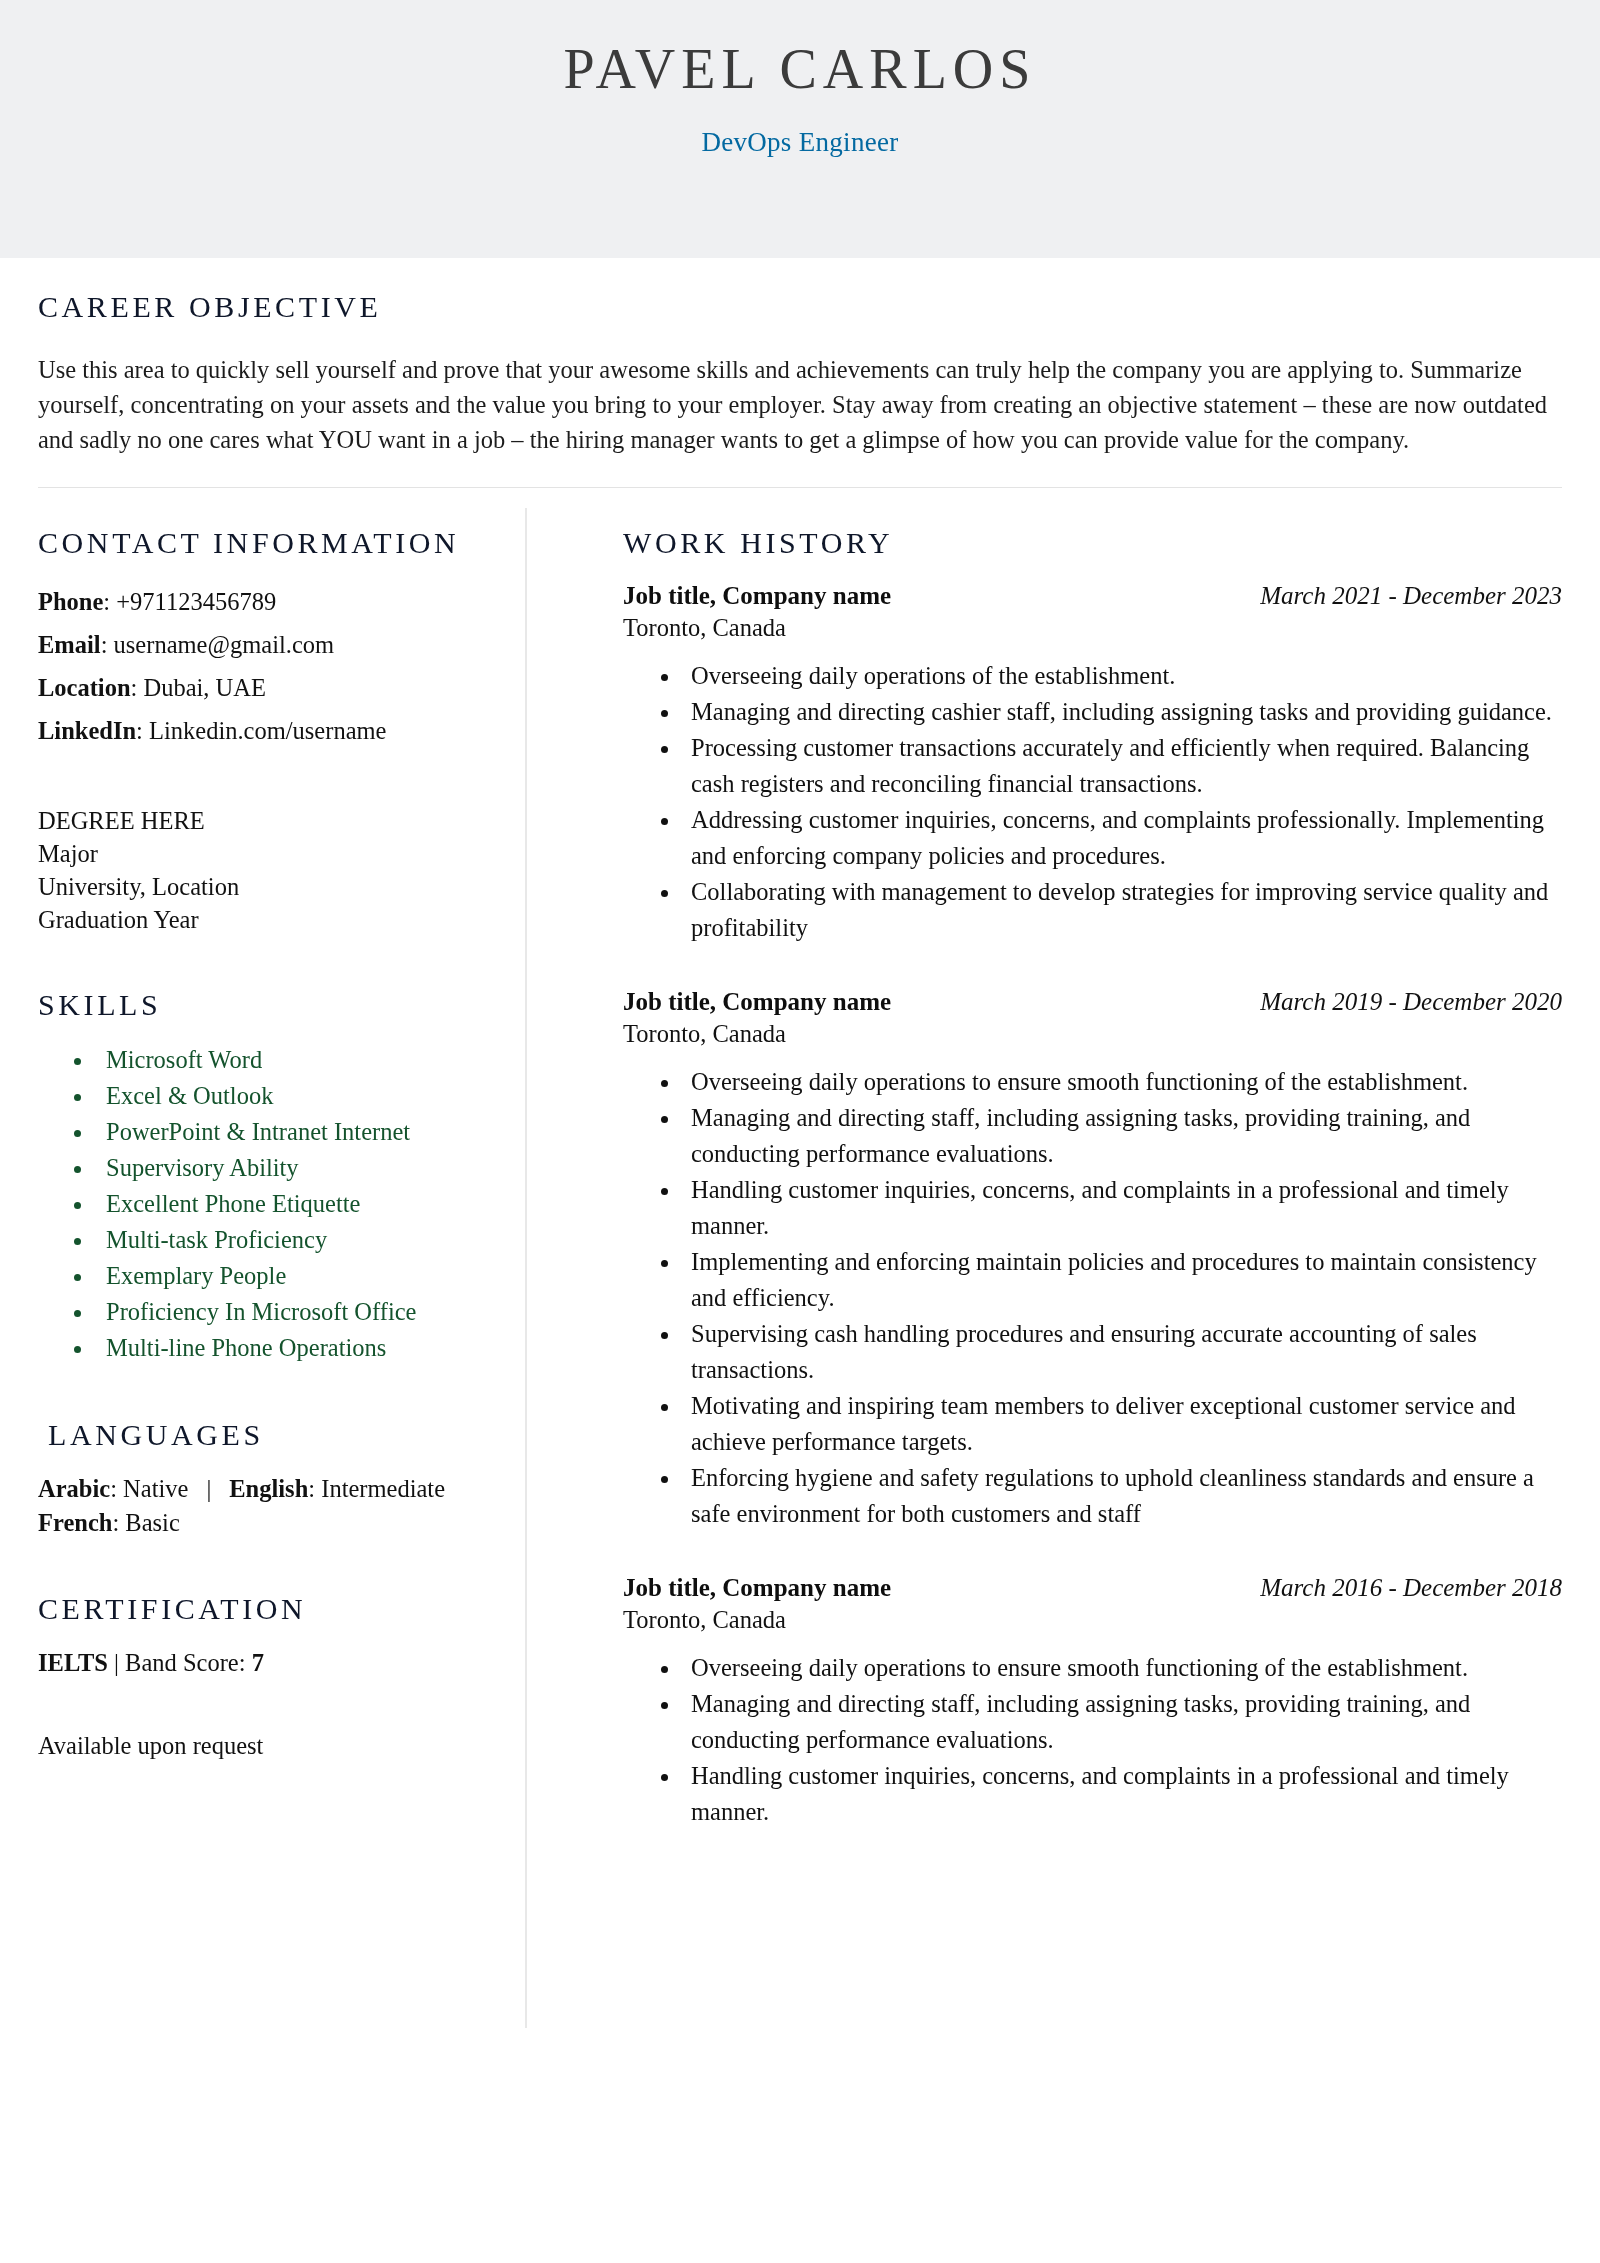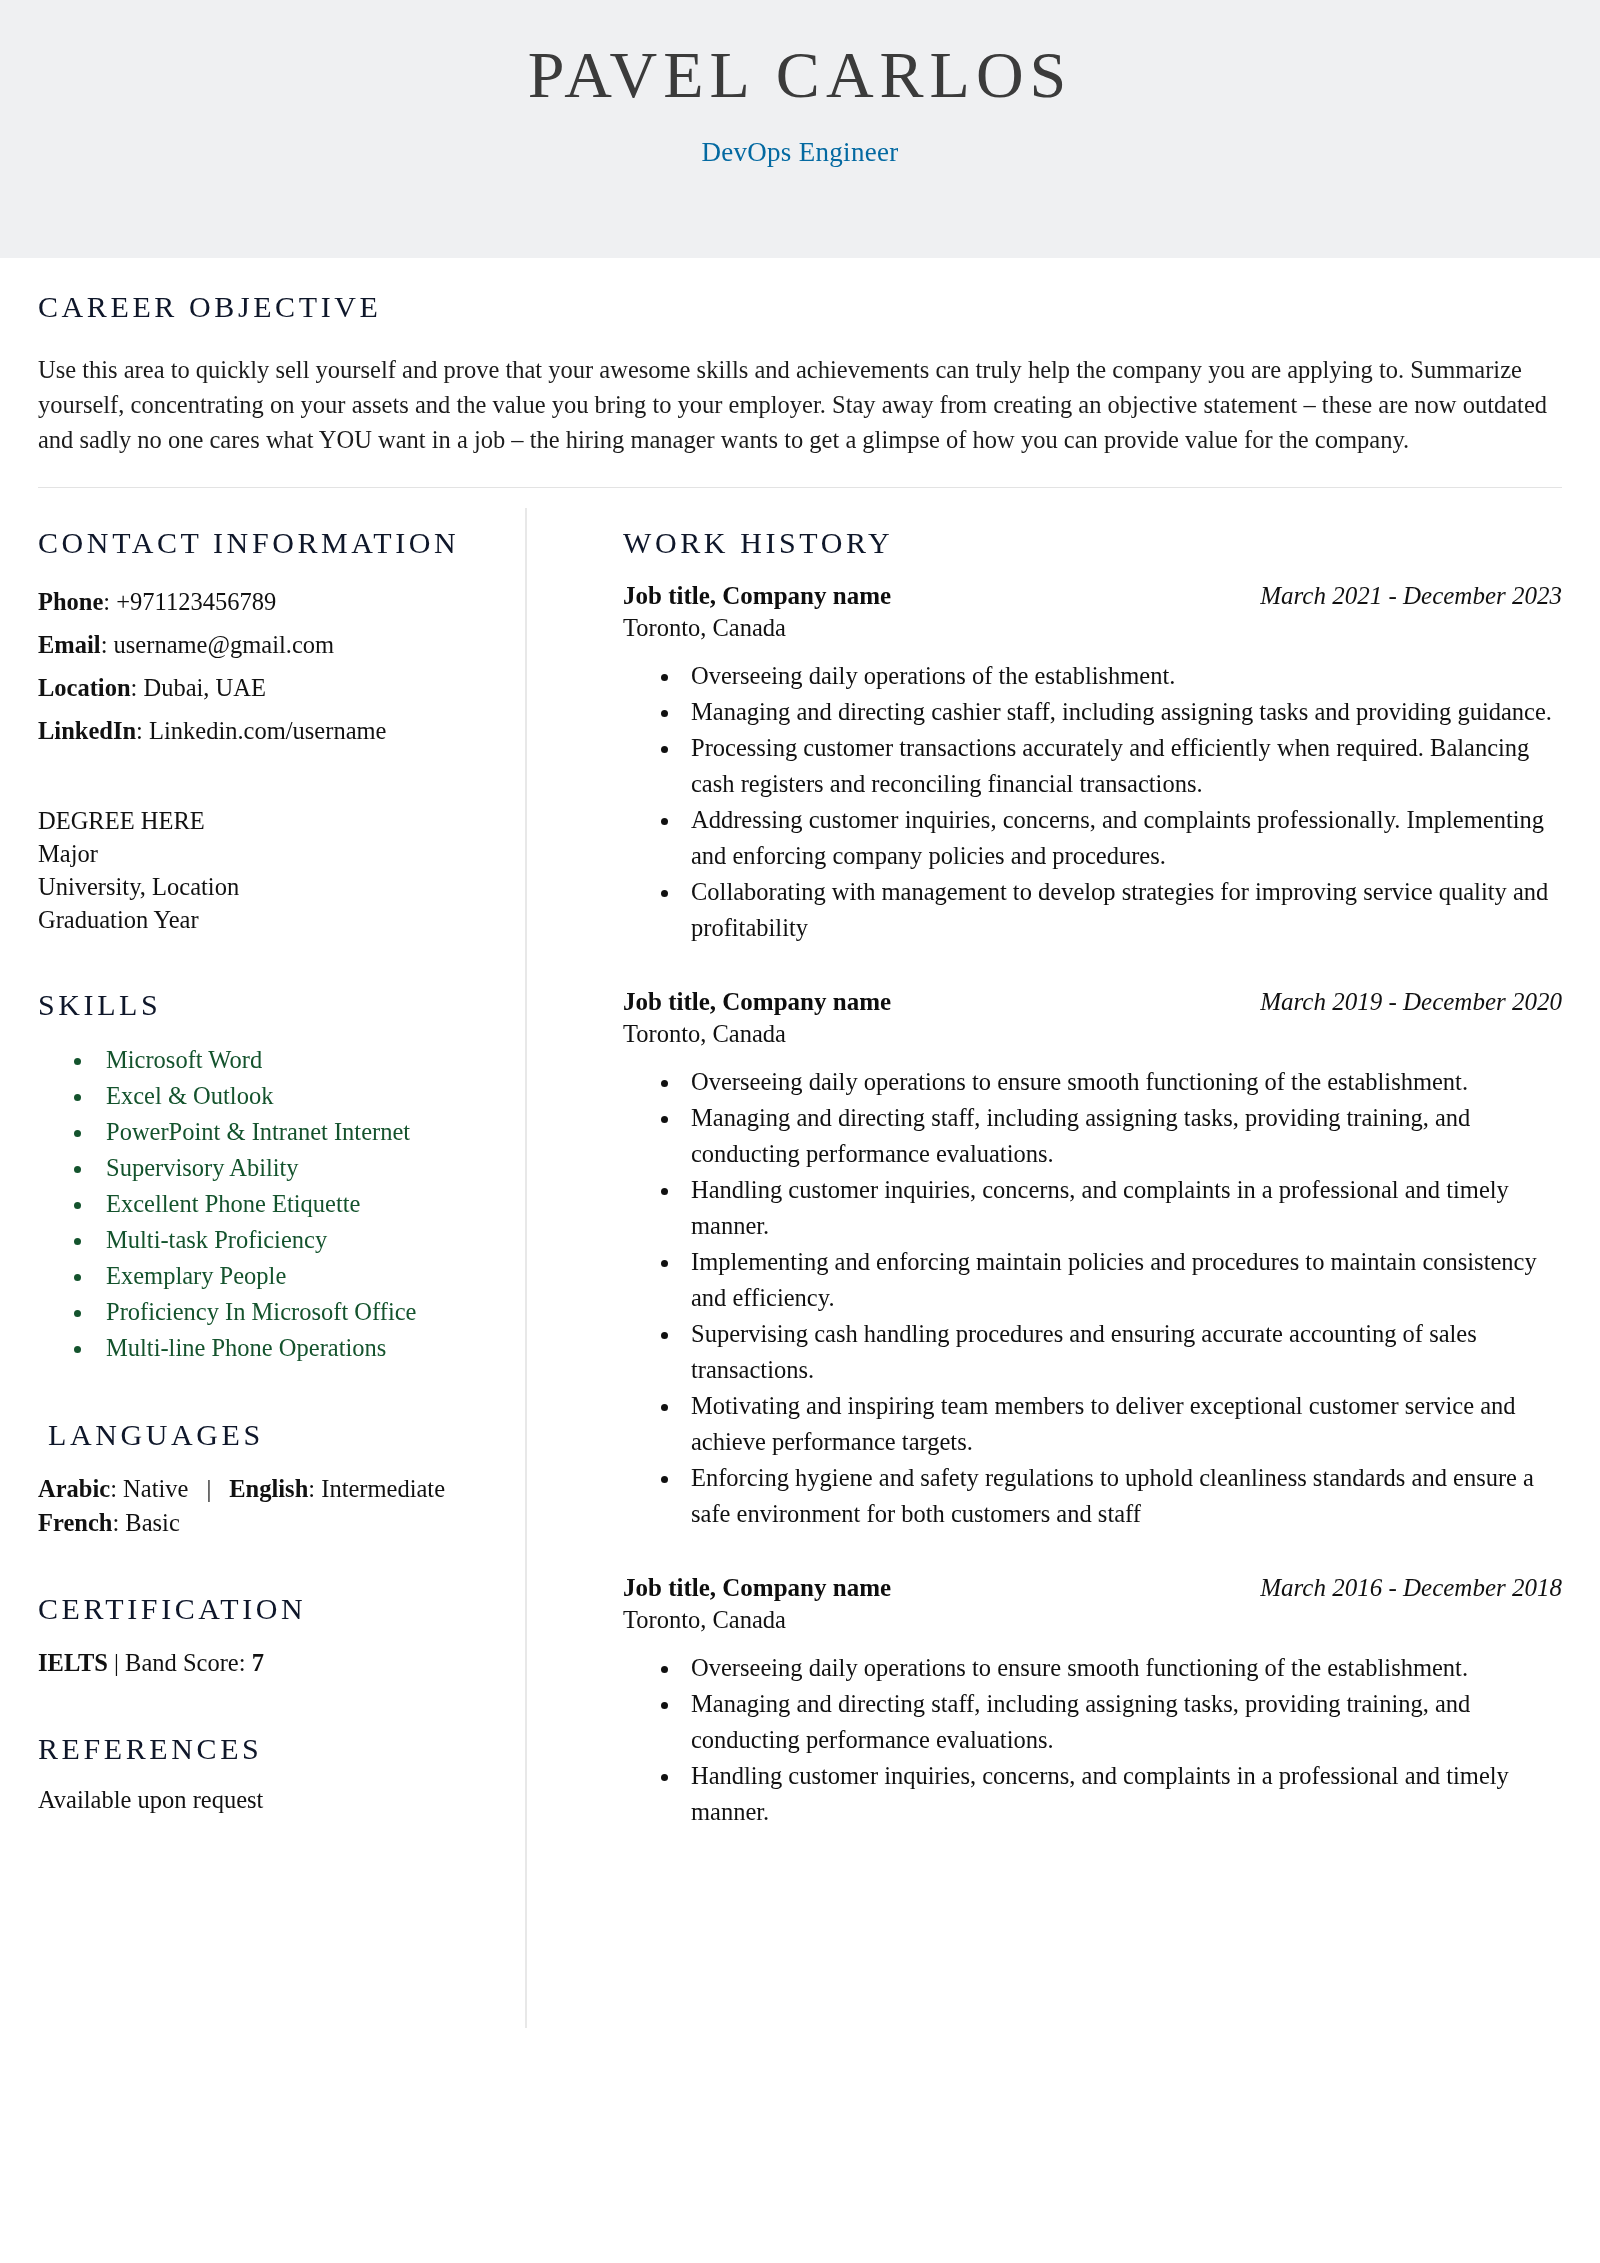--- a/index.html
+++ b/index.html
@@ -22,21 +22,21 @@
     height: 258px;
     width: 100%;
     box-sizing: border-box;
     display: flex;
     flex-direction: column;
     align-items: center;
     justify-content: flex-start;
     padding-top: 40px;
   }
   .cand-name {
-    font-size: 66px;
+    font-size: 56px;
     letter-spacing: 6px;
     color: #3b3b3b;
     font-weight: 400;
     line-height: 1.05;
     white-space: nowrap;
   }
   .cand-role {
     font-size: 27px;
     color: #0369a1;
     margin-top: 28px;
@@ -265,21 +265,20 @@
     <div class="left-sec">
       <div class="sec-head">CERTIFICATION</div>
       <div class="cert-line">
         <b>IELTS</b><span> </span><span>|</span><span> </span><span>Band Score:</span><span> </span><b>7</b>
       </div>
     </div>
 
     <div class="gap-lg"></div>
 
     <div class="left-sec">
-      <div class="sec-head">REFERENCES</div>
       <div class="ref-line">Available upon request</div>
     </div>
 
   </div>
 
   <div class="col-right">
     <div class="sec-head">WORK HISTORY</div>
     <div class="gap-sm"></div>
 
     <div class="job">

